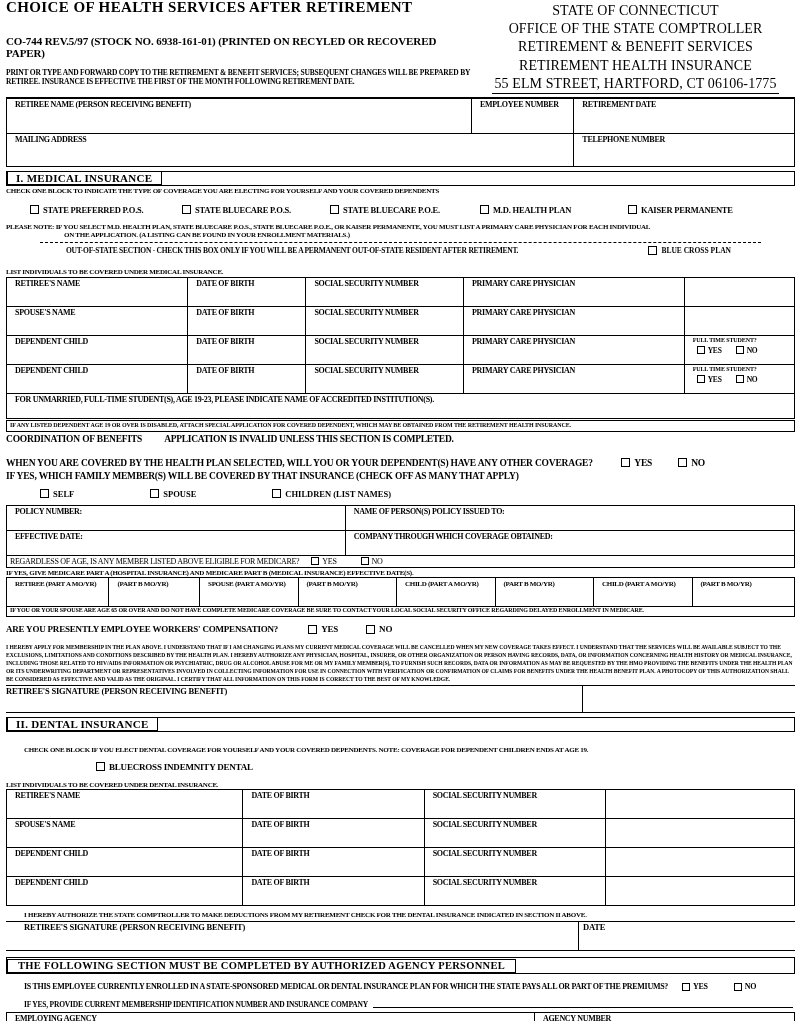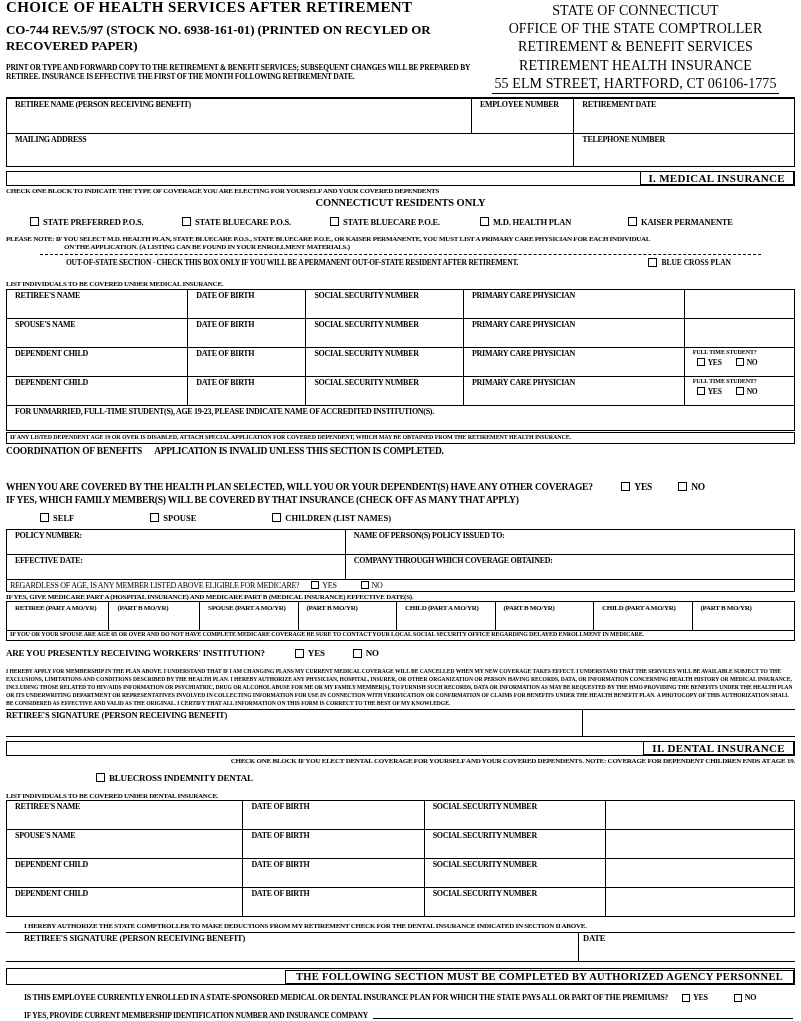--- a/index.html
+++ b/index.html
@@ -10,21 +10,21 @@
     font-size:8px;
     overflow:hidden;
   }
   .page{position:relative;width:801px;height:1021px;box-sizing:border-box;padding:0 6px;}
 
   
   .hdr{display:flex;align-items:flex-start;}
   .hdr-left{width:470px;}
   .hdr-right{flex:1;text-align:center;padding-top:2px;}
   .doc-title{font-size:15px;font-weight:bold;letter-spacing:.4px;line-height:1.05;white-space:nowrap;}
-  .doc-sub{font-size:13px;font-weight:bold;margin-top:6px;letter-spacing:-.1px;}
+  .doc-sub{font-size:11px;font-weight:bold;margin-top:19px;letter-spacing:-.1px;}
   .doc-instr{font-size:7.5px;font-weight:bold;margin-top:9px;line-height:1.25;letter-spacing:-.2px;}
   .agency-line{font-size:14px;line-height:1.3;letter-spacing:.1px;white-space:nowrap;}
   .agency-line.addr{border-bottom:1.5px solid #000;display:inline-block;padding:0 2px;}
 
   .rule{border-top:1.6px solid #000;margin-top:3px;}
 
   
   table.grid{width:100%;border-collapse:collapse;table-layout:fixed;}
   table.grid td{border:1px solid #000;vertical-align:top;padding:1px 8px;font-size:8px;font-weight:bold;letter-spacing:-.2px;}
   .cellh{font-size:8px;font-weight:bold;letter-spacing:-.3px;white-space:nowrap;}
@@ -34,21 +34,21 @@
   .h22{height:22px;}
   .shadecell{background-color:#fff;
     background-image:radial-gradient(#8a8a8a 45%,transparent 46%);
     background-size:2px 2px;}
 
   
   .banner{position:relative;height:13px;margin-top:4px;border:1px solid #000;
     background-color:#fff;
     background-image:radial-gradient(#909090 45%,transparent 46%);
     background-size:2px 2px;
-    display:flex;align-items:center;justify-content:flex-end;}
+    display:flex;align-items:center;justify-content:flex-start;}
   .banner span{background:#fff;border:1px solid #000;padding:0 8px;font-size:11px;font-weight:bold;line-height:12px;letter-spacing:.3px;white-space:nowrap;}
   .banner.wide span{padding:0 10px;font-size:10.5px;}
 
   
   .tiny{font-size:7px;font-weight:bold;letter-spacing:-.25px;line-height:1.25;}
   .tiny6{font-size:6px;font-weight:bold;letter-spacing:-.1px;line-height:1.3;}
   .small8{font-size:8px;font-weight:bold;letter-spacing:-.2px;}
   .mid{font-size:9.5px;font-weight:bold;letter-spacing:-.2px;}
   .center{text-align:center;}
 
@@ -59,24 +59,24 @@
   .optrow .opt{display:flex;align-items:center;white-space:nowrap;}
 
   .dashline{border-top:1.5px dashed #000;margin:2px 34px 0 34px;}
 
   .oos{display:flex;align-items:center;margin-top:3px;padding-left:60px;}
   .oos .txt{font-size:7.5px;font-weight:bold;letter-spacing:-.25px;}
   .oos .bcp{margin-left:auto;display:flex;align-items:center;padding-right:64px;font-size:7.5px;font-weight:bold;}
 
   .thinbox{border:1px solid #000;padding:1px 3px;}
 
-  .cobline{display:flex;align-items:center;gap:12px;margin-top:1px;}
+  .cobline{display:flex;align-items:center;gap:22px;margin-top:1px;}
   .bold-italic{font-size:9.5px;font-weight:bold;letter-spacing:-.3px;}
 
-  .qline{display:flex;align-items:center;margin-top:26px;font-size:9.5px;font-weight:bold;letter-spacing:-.2px;}
+  .qline{display:flex;align-items:center;margin-top:14px;font-size:9.5px;font-weight:bold;letter-spacing:-.2px;}
   .qline .yn{display:flex;align-items:center;gap:26px;margin-left:auto;padding-right:90px;}
   .qline .yn .it{display:flex;align-items:center;}
 
   .famrow{display:flex;margin-top:8px;padding-left:34px;gap:76px;font-size:8.5px;font-weight:bold;}
   .famrow .it{display:flex;align-items:center;white-space:nowrap;}
 
   .medrow{display:flex;align-items:center;font-size:8px;font-weight:normal;letter-spacing:-.3px;}
   .medrow .yn{display:flex;align-items:center;gap:24px;margin-left:12px;}
 
   .legal{font-size:5.6px;font-weight:bold;line-height:1.42;letter-spacing:-.05px;text-align:left;}
@@ -141,21 +141,20 @@
       <td class="h30"><span class="cellh">TELEPHONE NUMBER</span></td>
     </tr>
   </tbody>
     </table>
 
   <div class="banner">
     <span>I.  MEDICAL INSURANCE</span>
   </div>
 
   <div class="tiny" style="margin-top:1px;">CHECK ONE BLOCK TO INDICATE THE TYPE OF COVERAGE YOU ARE ELECTING FOR YOURSELF AND YOUR COVERED DEPENDENTS</div>
-  <div class="center" style="font-size:10.5px;font-weight:bold;letter-spacing:-.1px;margin-top:1px;">CONNECTICUT RESIDENTS ONLY</div>
 
   <div class="optrow">
     <div class="opt" style="width:152px;">
       <span class="cbx"></span>
       <span>STATE PREFERRED P.O.S.</span>
     </div>
     <div class="opt" style="width:148px;">
       <span class="cbx"></span>
       <span>STATE BLUECARE P.O.S.</span>
     </div>
@@ -343,21 +342,21 @@
       <td class="h26"><span class="cellh" style="font-size:7px;">(PART B MO/YR)</span></td>
     </tr>
   </tbody>
     </table>
 
   <div class="thinbox" style="margin-top:-1px;border-top:none;">
     <div class="tiny6">IF YOU OR YOUR SPOUSE ARE AGE 65 OR OVER AND DO NOT HAVE COMPLETE MEDICARE COVERAGE BE SURE TO CONTACT YOUR LOCAL SOCIAL SECURITY OFFICE REGARDING DELAYED ENROLLMENT IN MEDICARE.</div>
   </div>
 
   <div class="wcline">
-    <span>ARE YOU PRESENTLY RECEIVING WORKERS' INSTITUTION?</span>
+    <span>ARE YOU PRESENTLY EMPLOYEE WORKERS' COMPENSATION?</span>
     <span class="yn">
       <span style="display:flex;align-items:center;">
           <span class="cbx"></span>
           <span>YES</span>
         </span>
       <span style="display:flex;align-items:center;">
           <span class="cbx"></span>
           <span>NO</span>
         </span>
     </span>
@@ -370,21 +369,21 @@
       <span class="small8" style="font-size:8.5px;">RETIREE'S SIGNATURE (PERSON RECEIVING BENEFIT)</span>
     </div>
     <div style="width:212px;"></div>
   </div>
   <div style="border-top:1.5px solid #000;"></div>
 
   <div class="banner">
     <span>II.  DENTAL INSURANCE</span>
   </div>
 
-  <div class="tiny" style="margin-top:1px;padding-left:18px;text-align:right;">CHECK ONE BLOCK IF YOU ELECT DENTAL COVERAGE FOR YOURSELF AND YOUR COVERED DEPENDENTS.    NOTE: COVERAGE FOR DEPENDENT CHILDREN ENDS AT AGE 19.</div>
+  <div class="tiny" style="margin-top:14px;padding-left:18px;">CHECK ONE BLOCK IF YOU ELECT DENTAL COVERAGE FOR YOURSELF AND YOUR COVERED DEPENDENTS.    NOTE: COVERAGE FOR DEPENDENT CHILDREN ENDS AT AGE 19.</div>
 
   <div class="dentopts">
     <span class="it">
       <span class="cbx"></span>
       <span>BLUECROSS INDEMNITY DENTAL</span>
     </span>
   </div>
 
   <div class="tiny" style="margin-top:9px;">LIST INDIVIDUALS TO BE COVERED UNDER DENTAL INSURANCE.</div>
 

